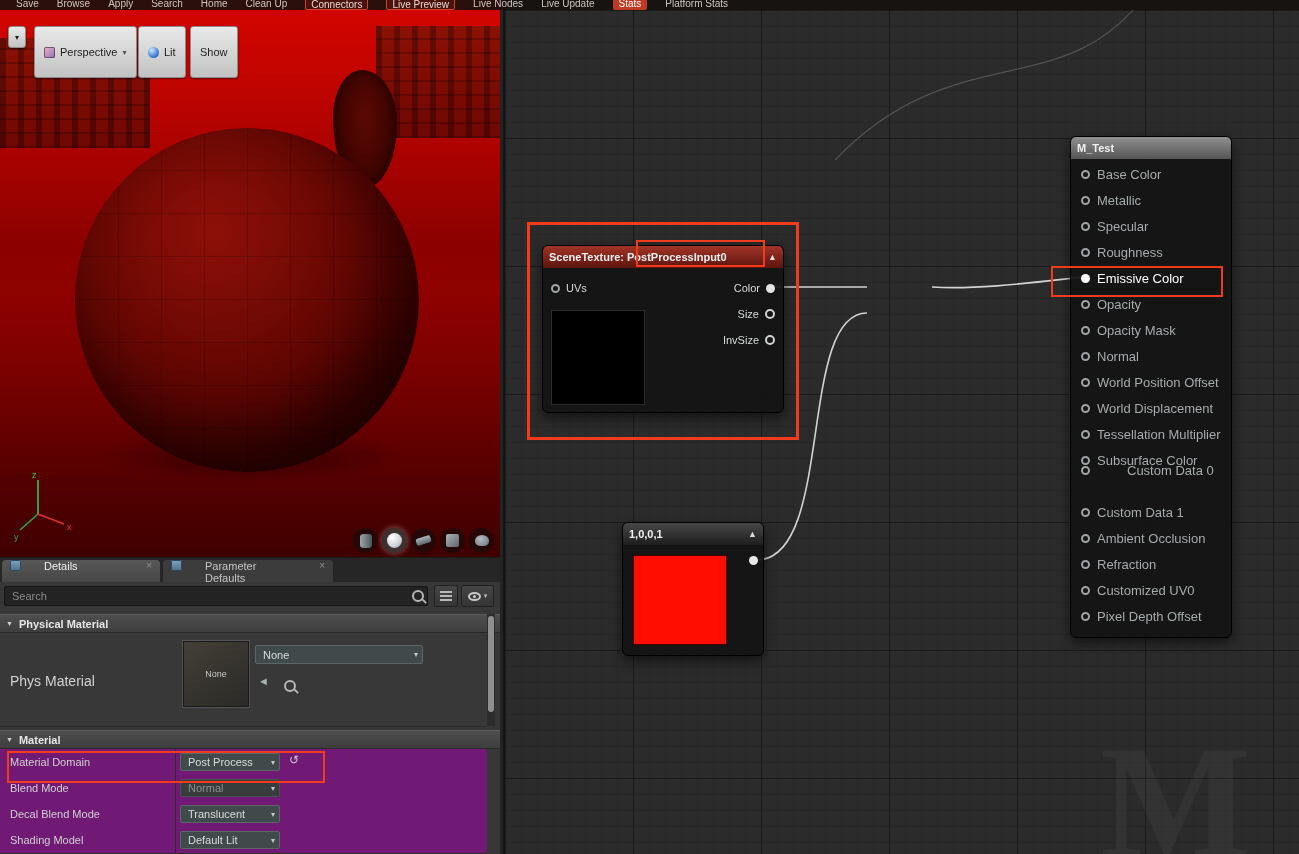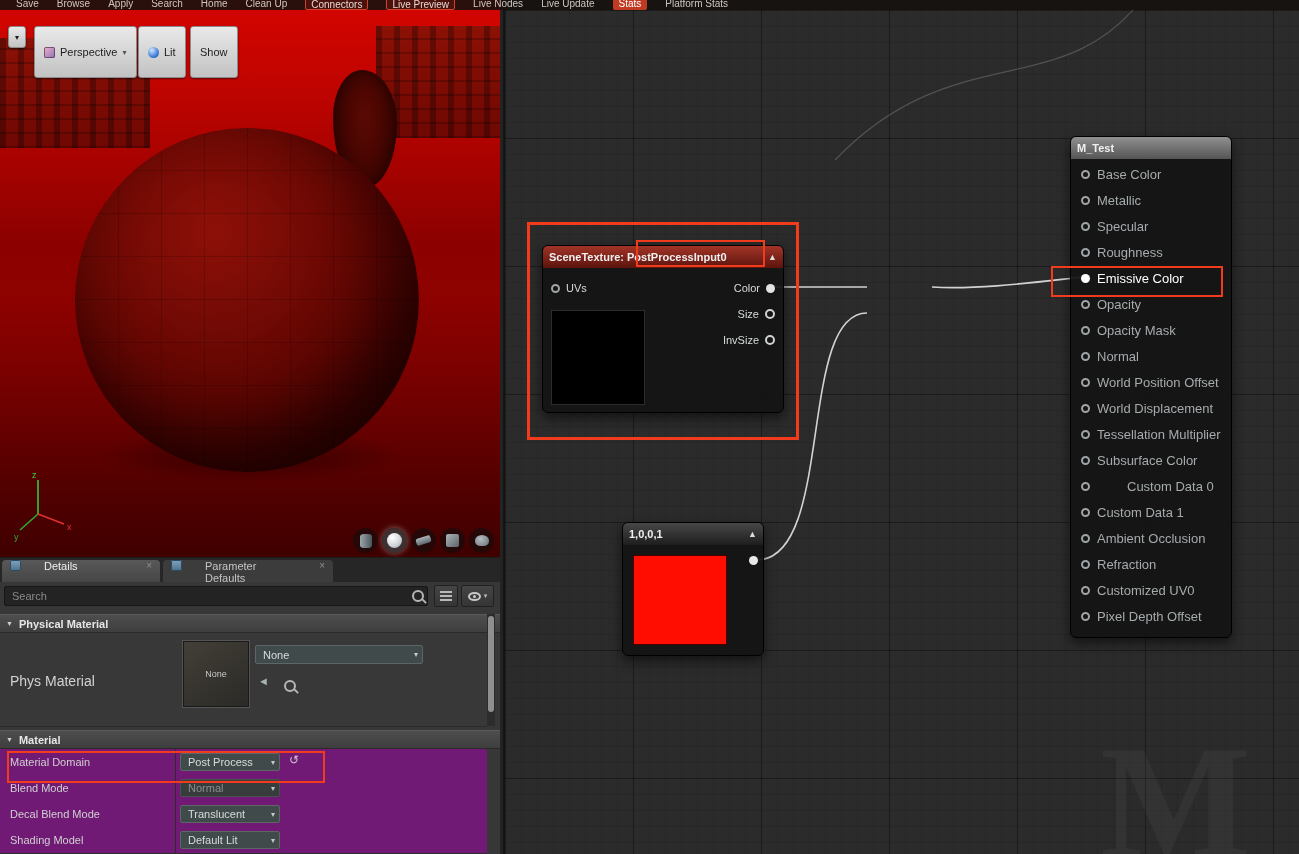--- a/index.html
+++ b/index.html
@@ -385,21 +385,21 @@
           <span>World Displacement</span>
         </div>
       <div class="mt-row" style="top:284px;">
           <span class="pin hollow"></span>
           <span>Tessellation Multiplier</span>
         </div>
       <div class="mt-row" style="top:310px;">
           <span class="pin hollow"></span>
           <span>Subsurface Color</span>
         </div>
-      <div class="mt-row" style="top:336px;gap:37px;">
+      <div class="mt-row" style="top:320px;gap:37px;">
           <span class="pin hollow"></span>
           <span>Custom Data 0</span>
         </div>
       <div class="mt-row" style="top:362px;">
           <span class="pin hollow"></span>
           <span>Custom Data 1</span>
         </div>
       <div class="mt-row" style="top:388px;">
           <span class="pin hollow"></span>
           <span>Ambient Occlusion</span>

